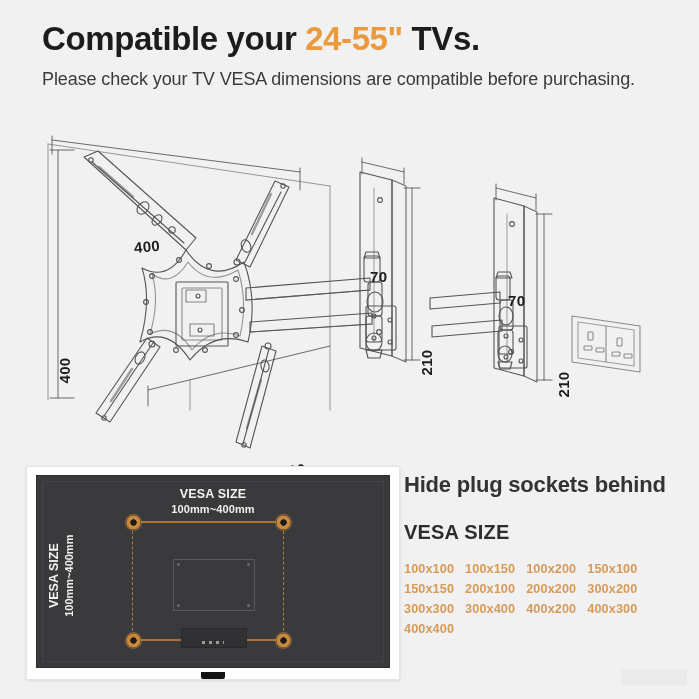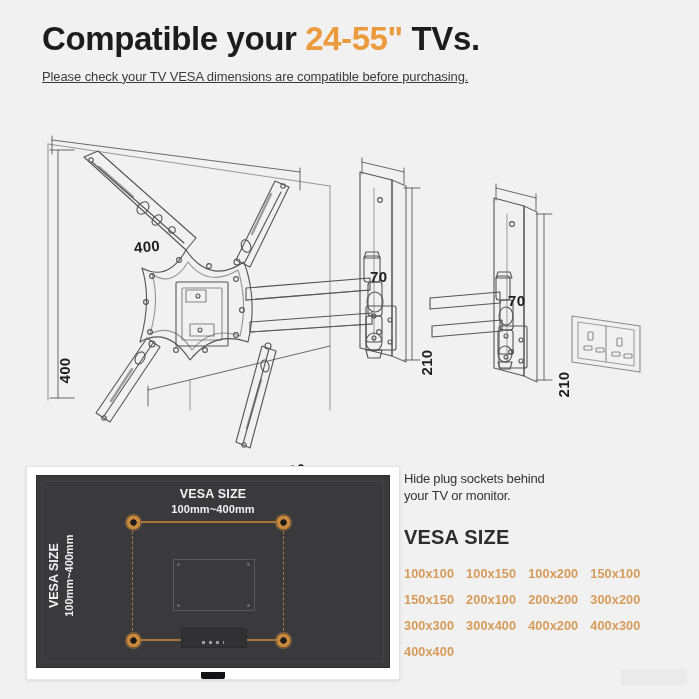--- a/index.html
+++ b/index.html
@@ -13,22 +13,22 @@
   .page{position:relative;width:699px;height:699px;}
 
   
   .header{position:absolute;left:42px;top:22px;width:620px;}
   .title{
     font-size:33px;font-weight:bold;color:#1c1c1c;
     letter-spacing:-0.4px;line-height:1.05;margin:0;white-space:nowrap;
   }
   .title .hl{color:#ec9a3e;}
   .subtitle{
-    margin:12px 0 0 0;font-size:13px;color:#3b3b3b;
-    letter-spacing:-0.1px;white-space:nowrap;text-decoration:underline;
+    margin:12px 0 0 0;font-size:18px;color:#3b3b3b;
+    letter-spacing:-0.1px;white-space:nowrap;
   }
 
   
   .drawing{position:absolute;left:0;top:110px;width:699px;height:350px;}
   .drawing svg{display:block;}
   .dimlabel{
     position:absolute;font-size:15px;font-weight:bold;color:#1d1d1d;
     letter-spacing:0.3px;
   }
   .dim-400-top{left:134px;top:128px;transform:rotate(-5deg);}
@@ -102,32 +102,32 @@
   }
   .tv-dots{
     position:absolute;left:50%;margin-left:-11px;bottom:24px;
     width:22px;height:3px;
     background:repeating-linear-gradient(to right,#9a9a9a 0 3px,transparent 3px 7px);
   }
 
   
   .right{position:absolute;left:404px;top:470px;width:280px;}
   .hide-line{
-    font-size:13px;color:#333333;font-weight:normal;line-height:1.32;
+    font-size:22px;color:#333333;font-weight:bold;line-height:1.32;
     letter-spacing:-0.2px;margin:0;
   }
   .vesa-heading{
     margin:22px 0 0 0;font-size:20px;font-weight:bold;color:#2d2d2d;
     letter-spacing:.2px;
   }
   .vesa-grid{
     margin-top:18px;display:grid;
     grid-template-columns:repeat(4,auto);
     justify-content:start;
-    column-gap:11px;row-gap:6px;gap:12px;
+    column-gap:11px;row-gap:6px;
   }
   .vesa-cell{
     font-size:12.7px;font-weight:bold;color:#d79a58;letter-spacing:.1px;
     white-space:nowrap;
   }
 
   .watermark{
     position:absolute;right:12px;bottom:14px;width:66px;height:16px;
     background:#eaeaea;border-radius:1px;
   }
@@ -349,21 +349,20 @@
 
       <div class="tv-mountplate"></div>
       <div class="tv-stand"></div>
       <div class="tv-dots"></div>
     </div>
     <div class="tv-nub"></div>
   </div>
 
   <div class="right">
     <p class="hide-line">Hide plug sockets behind</p>
-    <p class="hide-line">your TV or monitor.</p>
     <h2 class="vesa-heading">VESA SIZE</h2>
     <div class="vesa-grid">
         <div class="vesa-cell">100x100</div>
         <div class="vesa-cell">100x150</div>
         <div class="vesa-cell">100x200</div>
         <div class="vesa-cell">150x100</div>
         <div class="vesa-cell">150x150</div>
         <div class="vesa-cell">200x100</div>
         <div class="vesa-cell">200x200</div>
         <div class="vesa-cell">300x200</div>

